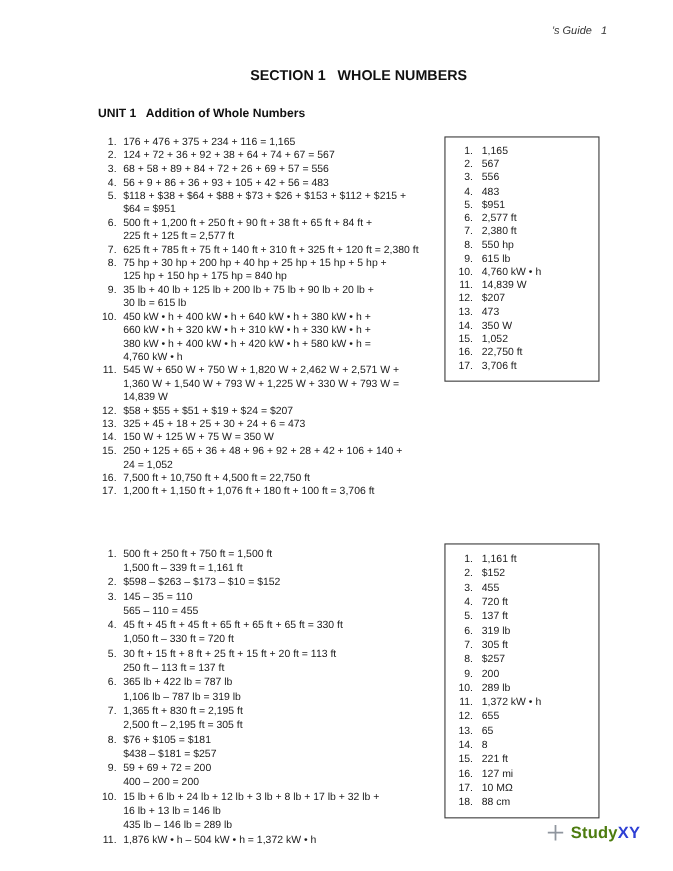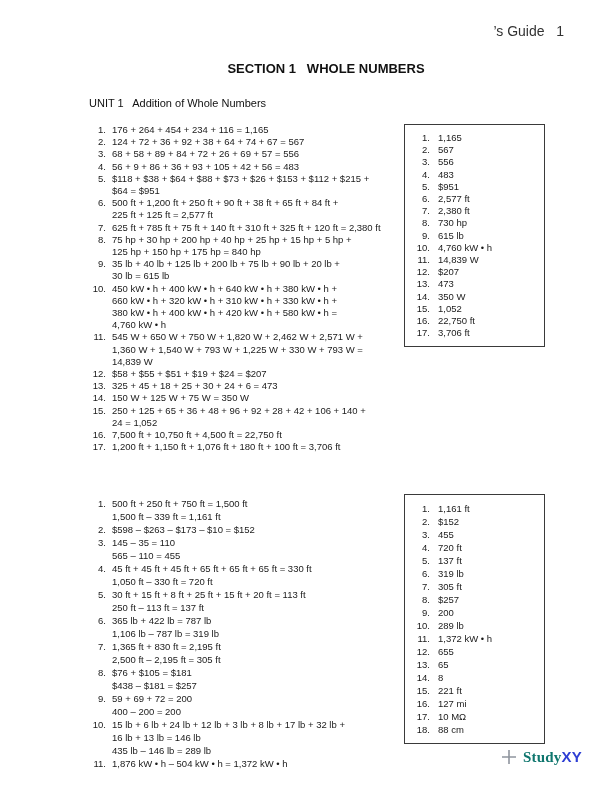--- a/index.html
+++ b/index.html
@@ -9,22 +9,23 @@
     width: 612px;
     height: 792px;
     background: #ffffff;
     font-family: "Liberation Sans", sans-serif;
     color: #1a1a1a;
     overflow: hidden;
   }
   .header-right {
     position: absolute;
     top: 23px;
-    right: 48px;
-    font-size: 14px;
+    right: 60px;
+    font-size: 10px;
+    font-style: italic;
     color: #333;
     white-space: pre;
   }
   .section-title {
     position: absolute;
     top: 61px;
     left: 0;
     width: 100%;
     margin: 0;
     text-align: center;
@@ -32,21 +33,21 @@
     font-weight: bold;
     color: #111;
     white-space: pre;
     padding-left: 40px;
   }
   .unit-title {
     position: absolute;
     left: 89px;
     margin: 0;
     font-size: 11px;
-    font-weight: normal;
+    font-weight: bold;
     color: #111;
     white-space: pre;
   }
   #unit1-title { top: 97px; }
   #unit2-title { top: 471px; }
 
   .problems {
     position: absolute;
     left: 89px;
     width: 312px;
@@ -78,39 +79,39 @@
 
   .logo {
     position: absolute;
     top: 748px;
     right: 30px;
     display: flex;
     align-items: center;
     gap: 5px;
   }
   .logo-text { font-size: 15px; font-weight: bold; letter-spacing: 0.2px; }
-  .logo-study { color: #0f766e; font-family: Liberation Serif, serif; }
+  .logo-study { color: #4d7c0f; }
   .logo-xy { color: #2e3fd4; }
 </style>
 </head>
 <body>
 
 <div class="page">
 
   <div class="header-right">’s Guide   1</div>
 
   <h1 class="section-title">SECTION 1   WHOLE NUMBERS</h1>
 
   <h2 class="unit-title" id="unit1-title">UNIT 1   Addition of Whole Numbers</h2>
 
   <div class="problems" id="unit1-problems">
       <div class="row">
         <span class="num">1.</span>
         <span class="body">
-          <div class="line">176 + 264 + 454 + 234 + 116 = 1,165</div>
+          <div class="line">176 + 476 + 375 + 234 + 116 = 1,165</div>
         </span>
       </div>
       <div class="row">
         <span class="num">2.</span>
         <span class="body">
           <div class="line">124 + 72 + 36 + 92 + 38 + 64 + 74 + 67 = 567</div>
         </span>
       </div>
       <div class="row">
         <span class="num">3.</span>
@@ -253,21 +254,21 @@
       </div>
       <div class="row">
         <span class="num">7.</span>
         <span class="body">
           <div class="line">2,380 ft</div>
         </span>
       </div>
       <div class="row">
         <span class="num">8.</span>
         <span class="body">
-          <div class="line">730 hp</div>
+          <div class="line">550 hp</div>
         </span>
       </div>
       <div class="row">
         <span class="num">9.</span>
         <span class="body">
           <div class="line">615 lb</div>
         </span>
       </div>
       <div class="row">
         <span class="num">10.</span>

